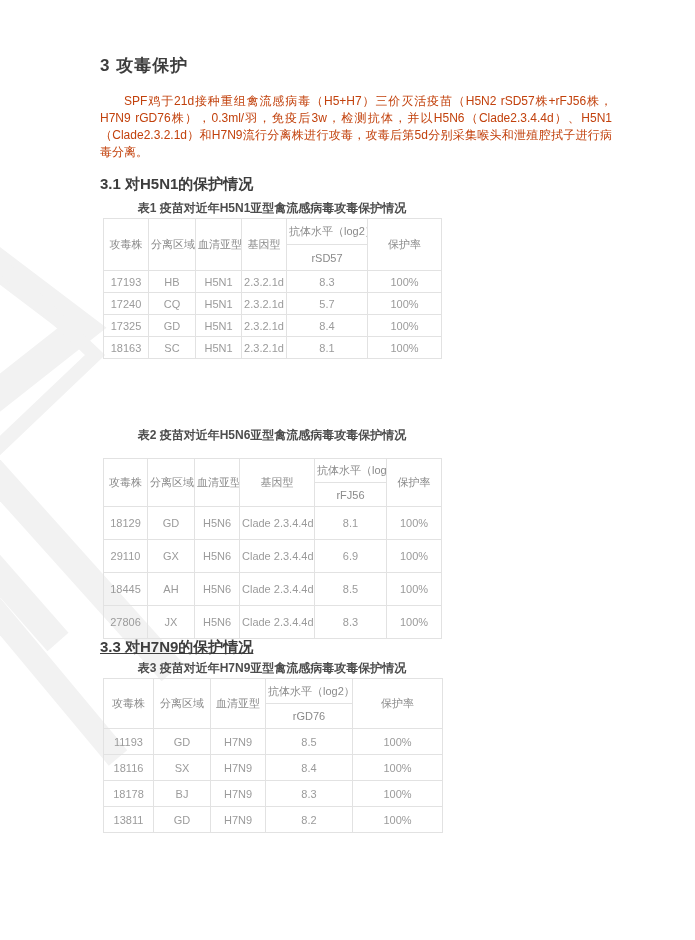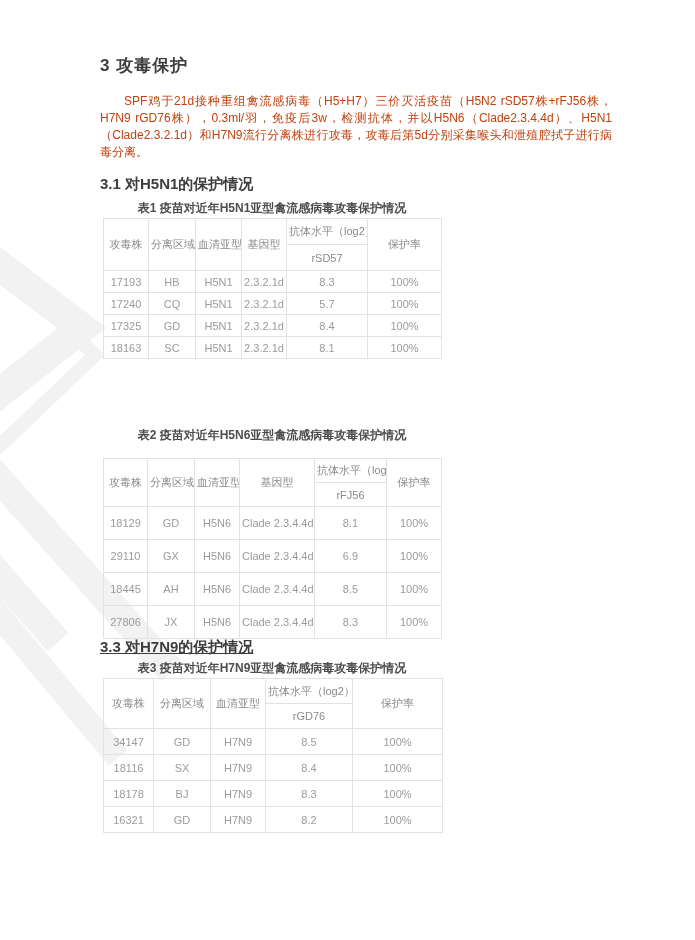--- a/index.html
+++ b/index.html
@@ -250,42 +250,42 @@
             <th rowspan="2">血清亚型</th>
             <th>抗体水平（log2）</th>
             <th rowspan="2">保护率</th>
           </tr>
           <tr>
             <th>rGD76</th>
           </tr>
         </thead>
         <tbody>
           <tr>
-            <td>34147</td>
+            <td>11193</td>
             <td>GD</td>
             <td>H7N9</td>
             <td>8.5</td>
             <td>100%</td>
           </tr>
           <tr>
             <td>18116</td>
             <td>SX</td>
             <td>H7N9</td>
             <td>8.4</td>
             <td>100%</td>
           </tr>
           <tr>
             <td>18178</td>
             <td>BJ</td>
             <td>H7N9</td>
             <td>8.3</td>
             <td>100%</td>
           </tr>
           <tr>
-            <td>16321</td>
+            <td>13811</td>
             <td>GD</td>
             <td>H7N9</td>
             <td>8.2</td>
             <td>100%</td>
           </tr>
         </tbody>
       </table>
 
   </div>
 </div>

